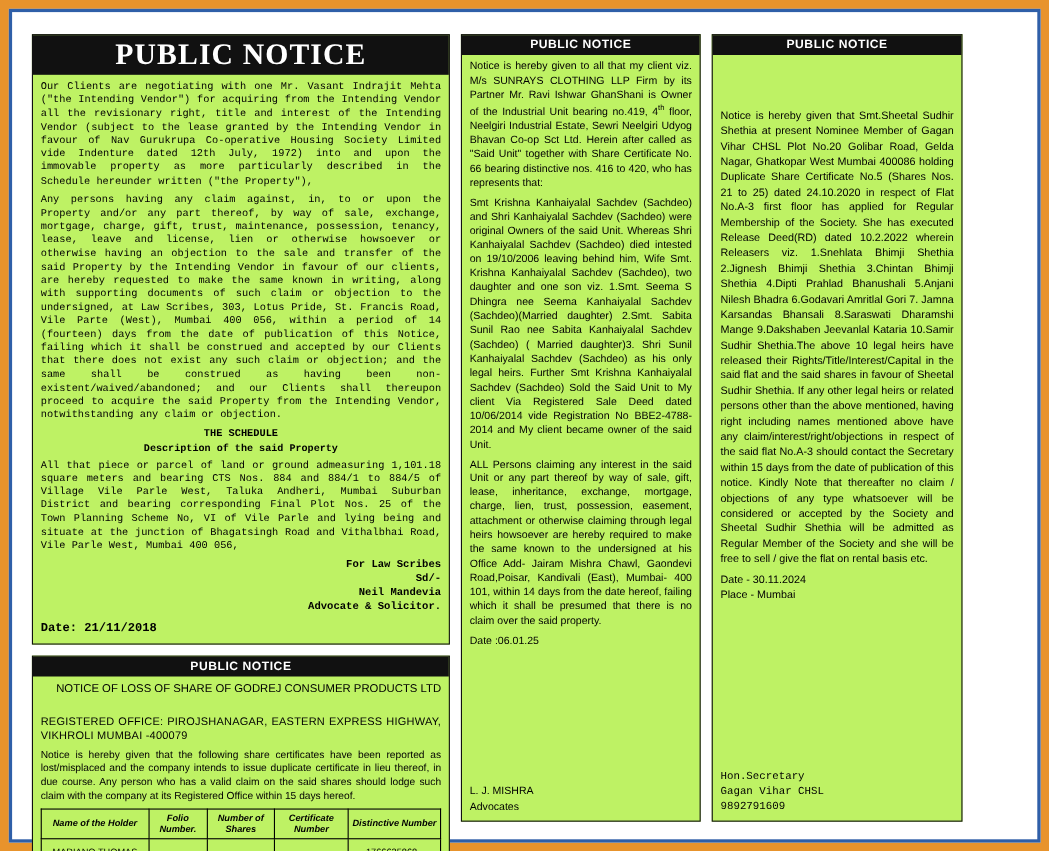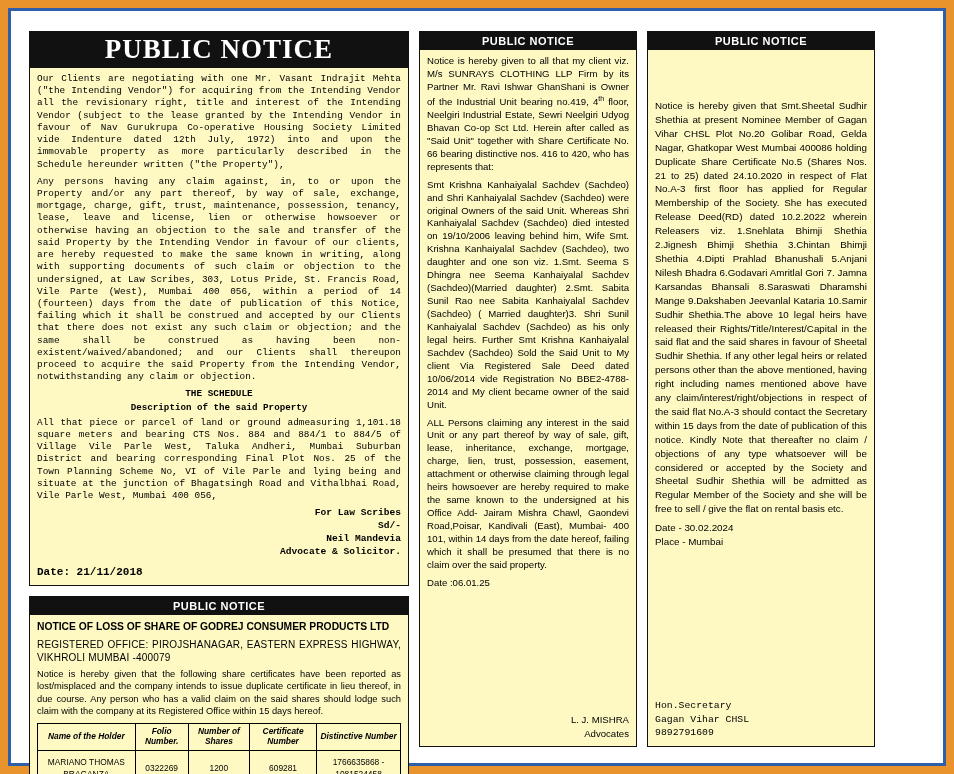--- a/index.html
+++ b/index.html
@@ -24,21 +24,21 @@
     gap:10px;
   }
   .col{display:flex;flex-direction:column;gap:10px;}
   .col-left{width:380px;}
   .col-mid{width:218px;}
   .col-right{width:228px;}
 
   .notice{
     border:1px solid #111;
     box-sizing:border-box;
-    background:#fef9c3;
+    background:#bef264;
   }
   .nhead{
     background:#111;
     color:#fff;
     text-align:center;
     font-weight:bold;
     letter-spacing:.5px;
   }
   .nhead.big{
     font-size:27px;
@@ -52,32 +52,32 @@
   }
   .nbody{
     padding:5px 7px 6px 7px;
     font-size:9.3px;
     line-height:1.32;
     text-align:justify;
     color:#000;
   }
   .nbody p{margin:0 0 5px 0;}
   .nbody p:last-child{margin-bottom:0;}
-  .right{text-align:right;}
+  .right{text-align:left;}
 
   
   .n1 .nbody{font-size:9.4px;font-family:Liberation Mono, monospace;line-height:1.3;}
   .n1 .sched-title{font-weight:bold;text-align:center;margin:4px 0 1px 0;}
   .n1 .sched-sub{font-weight:bold;text-align:center;margin:0 0 3px 0;font-size:9.2px;}
   .sign-block{margin-top:4px;text-align:right;font-weight:bold;line-height:1.35;font-size:9.6px;}
   .date-line{font-weight:bold;font-size:11px;margin-top:6px;}
 
   
   .n2 .nbody{font-size:9.3px;}
-  .n2 .title{font-weight:bold;text-align:left;font-size:10.3px;margin-bottom:4px;}
+  .n2 .title{font-weight:normal;text-align:right;font-size:10.3px;margin-bottom:16px;}
   .n2 .regoff{font-size:10px;margin:0 0 4px 0;letter-spacing:.2px;}
   table.shares{
     width:100%;
     border-collapse:collapse;
     margin-top:6px;
     font-size:8.4px;
   }
   table.shares th,table.shares td{
     border:1px solid #000;
     padding:3px 3px;
@@ -176,21 +176,21 @@
           </div>
         </div>
       </div>
     </div>
 
     <div class="col col-right">
       <div class="notice n4" style="flex:1 1 auto;display:flex;flex-direction:column;">
         <div class="nhead small">PUBLIC NOTICE</div>
         <div class="nbody" style="flex:1 1 auto;display:flex;flex-direction:column;margin-top:44px;">
           <p>Notice is hereby given that Smt.Sheetal Sudhir Shethia at present Nominee Member of Gagan Vihar CHSL Plot No.20 Golibar Road, Gelda Nagar, Ghatkopar West Mumbai 400086 holding Duplicate Share Certificate No.5 (Shares  Nos. 21 to 25)  dated 24.10.2020 in respect of Flat No.A-3 first floor has applied for Regular Membership of the Society. She  has executed Release Deed(RD) dated 10.2.2022 wherein Releasers viz. 1.Snehlata Bhimji Shethia 2.Jignesh Bhimji Shethia 3.Chintan Bhimji Shethia 4.Dipti Prahlad Bhanushali 5.Anjani Nilesh Bhadra 6.Godavari Amritlal Gori 7. Jamna Karsandas Bhansali 8.Saraswati Dharamshi Mange 9.Dakshaben Jeevanlal Kataria 10.Samir Sudhir Shethia.The above 10 legal heirs have released their Rights/Title/Interest/Capital in the said flat and the said shares in favour of Sheetal Sudhir Shethia. If any other legal heirs or related persons other than the above mentioned, having right including names mentioned above have any claim/interest/right/objections in respect of the said flat No.A-3 should contact the Secretary within 15 days from the date of publication of this notice. Kindly Note that thereafter no claim / objections of any type whatsoever will be considered or accepted by the Society and Sheetal Sudhir Shethia will be admitted as Regular Member of the Society and she will be free to sell / give the flat on rental basis etc.</p>
-          <div>Date - 30.02.2024</div>
+          <div>Date - 30.11.2024</div>
           <div>Place - Mumbai</div>
           <div class="spacer"></div>
           <div class="sig">
             <div>Hon.Secretary</div>
             <div>Gagan Vihar CHSL</div>
             <div>9892791609</div>
           </div>
         </div>
       </div>
     </div>

